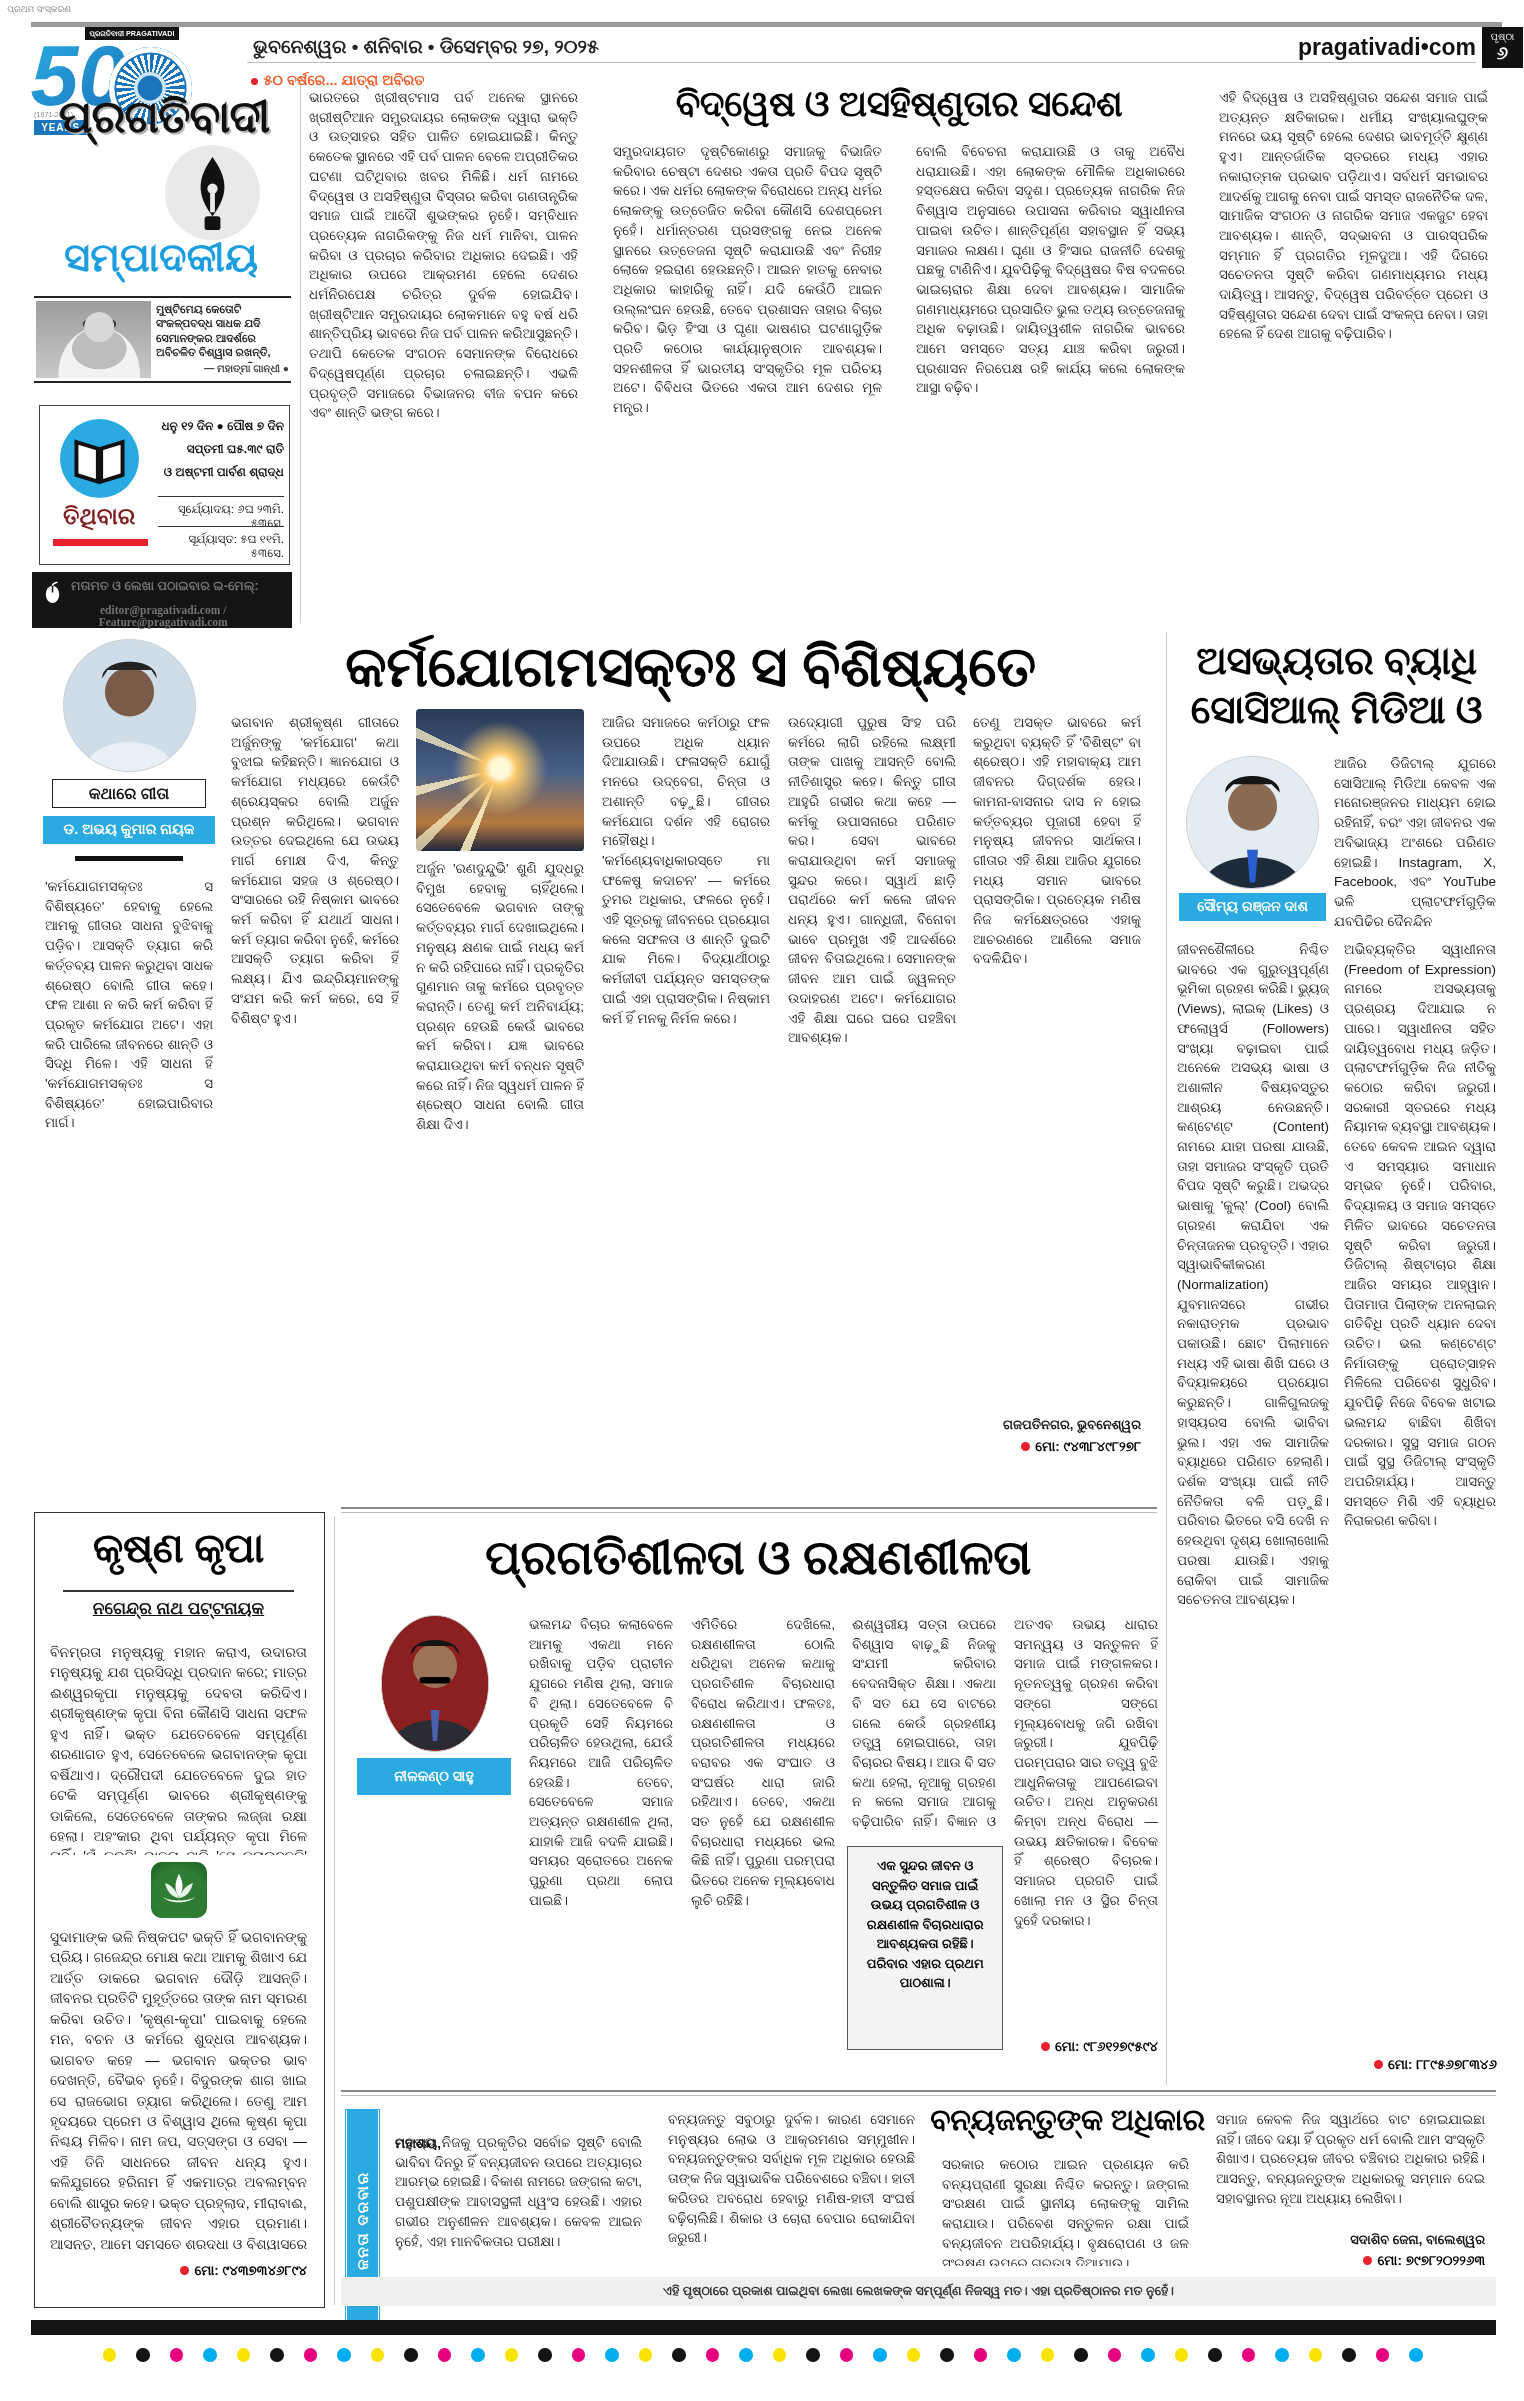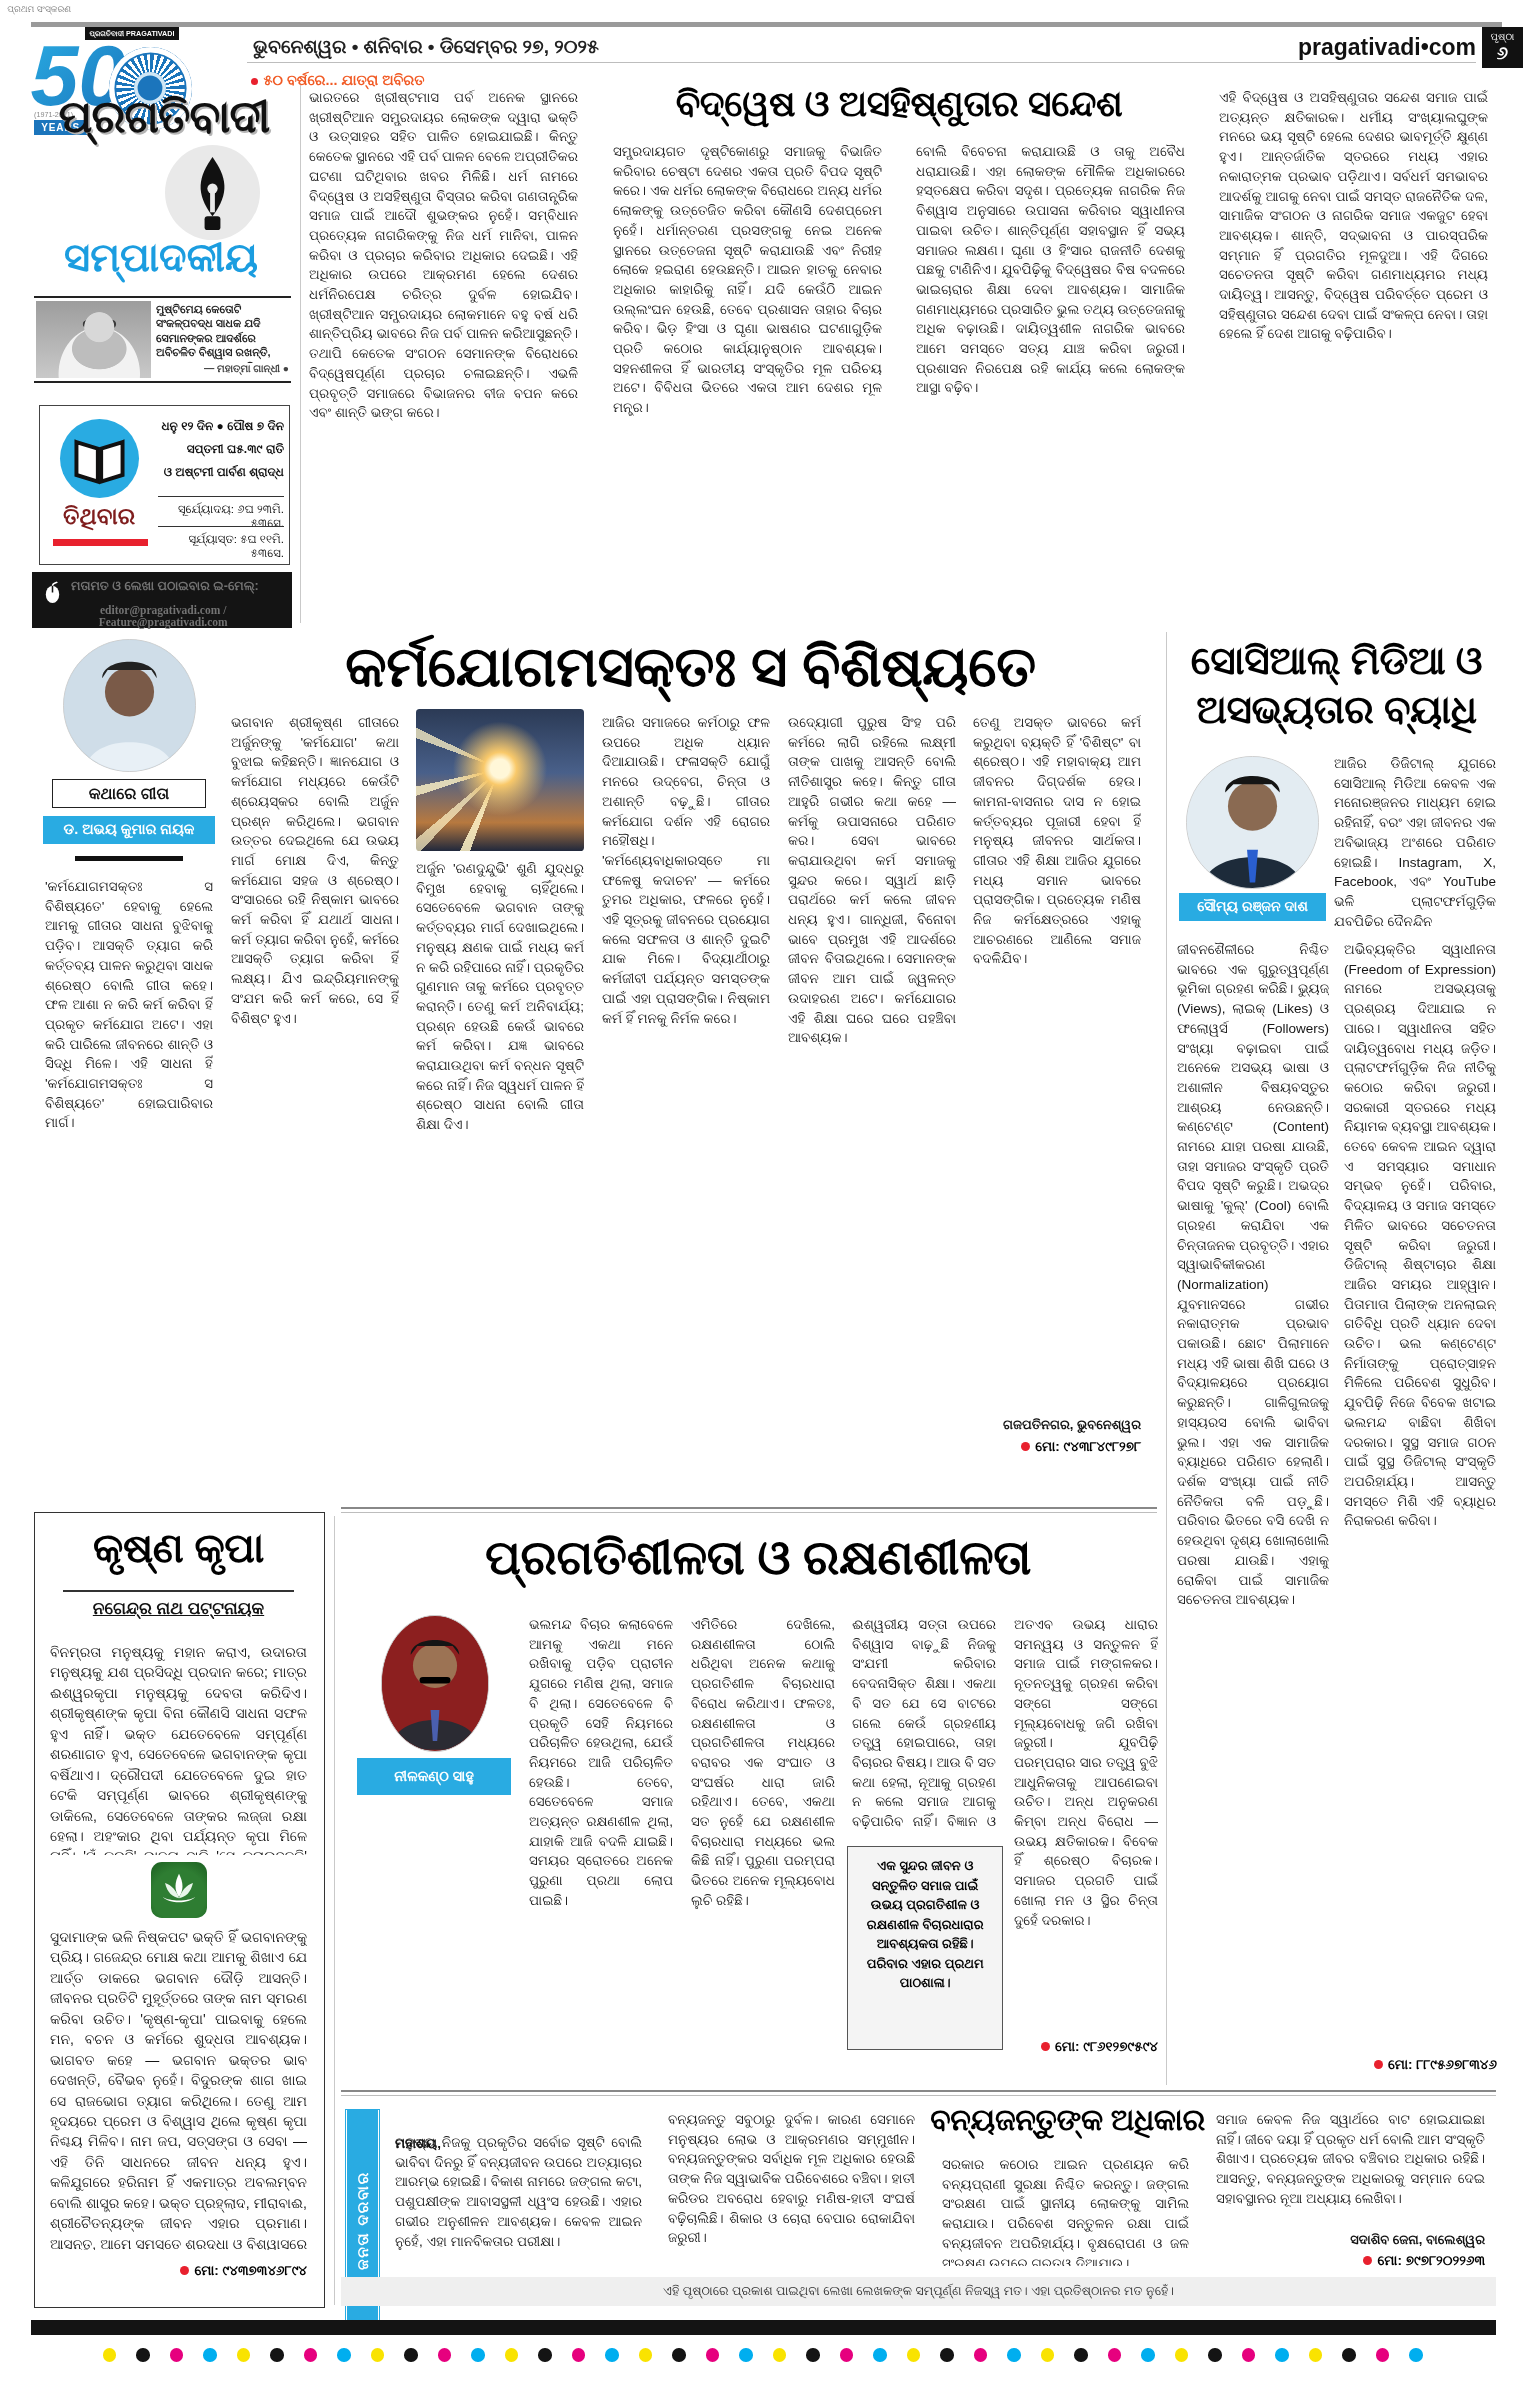--- a/index.html
+++ b/index.html
@@ -143,22 +143,22 @@
 <div class="abs" style="left:973px;top:1417px;width:168px;text-align:right;">
   <div style="font-size:13px;font-weight:700;">ଗଜପତିନଗର, ଭୁବନେଶ୍ୱର</div>
   <div style="margin-top:5.4px;">
     <span class="redbullet"></span><span class="phone">ମୋ: ୯୪୩୮୪୯୮୨୭୮</span>
   </div>
 </div>
 
 <div class="vrule" style="left:1166px;top:632px;height:1453px;"></div>
 
 <div class="abs headline" style="left:1177px;top:637px;width:319px;text-align:center;font-size:39px;line-height:1.25;">
+  <div>ଅସଭ୍ୟତାର ବ୍ୟାଧି</div>
   <div>ସୋସିଆଲ୍ ମିଡିଆ ଓ</div>
-  <div>ଅସଭ୍ୟତାର ବ୍ୟାଧି</div>
 </div>
 
 <div class="abs circle-photo" style="left:1186px;top:756px;width:131px;height:131px;background:#dce8f0;">
   <svg class="sil" viewBox="0 0 48 48">
     <rect width="48" height="48" fill="#e3ecf2"></rect>
     <circle cx="24" cy="18" r="9" fill="#8a6a52"></circle>
     <path d="M6 48 C6 33 42 33 42 48 Z" fill="#1d2b3a"></path>
     <path d="M22 34 L26 34 L25 46 L23 46 Z" fill="#2a5fd0"></path>
     <path d="M14 13 C14 5 34 5 34 13 L31 10 L17 10 Z" fill="#151515"></path>
   </svg>
@@ -235,19 +235,19 @@
 <div class="col" style="left:942px;top:2155px;width:247px;height:111px;">ସରକାର କଠୋର ଆଇନ ପ୍ରଣୟନ କରି ବନ୍ୟପ୍ରାଣୀ ସୁରକ୍ଷା ନିଶ୍ଚିତ କରନ୍ତୁ। ଜଙ୍ଗଲ ସଂରକ୍ଷଣ ପାଇଁ ସ୍ଥାନୀୟ ଲୋକଙ୍କୁ ସାମିଲ କରାଯାଉ। ପରିବେଶ ସନ୍ତୁଳନ ରକ୍ଷା ପାଇଁ ବନ୍ୟଜୀବନ ଅପରିହାର୍ଯ୍ୟ। ବୃକ୍ଷରୋପଣ ଓ ଜଳ ସଂରକ୍ଷଣ ଉପରେ ଗୁରୁତ୍ୱ ଦିଆଯାଉ।</div>
 <div class="col" style="left:1216px;top:2110px;width:269px;height:117px;">ସମାଜ କେବଳ ନିଜ ସ୍ୱାର୍ଥରେ ବାଟ ହୋଇଯାଇଛା ନାହିଁ। ଜୀବେ ଦୟା ହିଁ ପ୍ରକୃତ ଧର୍ମ ବୋଲି ଆମ ସଂସ୍କୃତି ଶିଖାଏ। ପ୍ରତ୍ୟେକ ଜୀବର ବଞ୍ଚିବାର ଅଧିକାର ରହିଛି। ଆସନ୍ତୁ, ବନ୍ୟଜନ୍ତୁଙ୍କ ଅଧିକାରକୁ ସମ୍ମାନ ଦେଇ ସହାବସ୍ଥାନର ନୂଆ ଅଧ୍ୟାୟ ଲେଖିବା।</div>
 <div class="abs" style="left:1216px;top:2232px;width:269px;text-align:right;">
   <div style="font-size:13px;font-weight:700;">ସଦାଶିବ ଜେନା, ବାଲେଶ୍ୱର</div>
   <div style="margin-top:3.6px;">
     <span class="redbullet"></span><span class="phone">ମୋ: ୭୯୭୮୨୦୨୨୬୩</span>
   </div>
 </div>
 
 <div class="abs" style="left:341px;top:2277px;width:1155px;height:29px;background:#efefef;display:flex;align-items:center;justify-content:center;">
-  <span style="font-size:12.6px;font-weight:400;color:#333;text-align:center;">ଏହି ପୃଷ୍ଠାରେ ପ୍ରକାଶ ପାଇଥିବା ଲେଖା ଲେଖକଙ୍କ ସମ୍ପୂର୍ଣ୍ଣ ନିଜସ୍ୱ ମତ। ଏହା ପ୍ରତିଷ୍ଠାନର ମତ ନୁହେଁ।</span>
+  <span style="font-size:12.6px;font-weight:700;color:#333;text-align:center;">ଏହି ପୃଷ୍ଠାରେ ପ୍ରକାଶ ପାଇଥିବା ଲେଖା ଲେଖକଙ୍କ ସମ୍ପୂର୍ଣ୍ଣ ନିଜସ୍ୱ ମତ। ଏହା ପ୍ରତିଷ୍ଠାନର ମତ ନୁହେଁ।</span>
 </div>
 
 <div class="abs" style="left:31px;top:2320px;width:1465px;height:15.2px;background:#141414;"></div>
 
 <div class="abs" id="dots" style="left:0;top:2348px;width:1525px;text-align:center;"><span class="dot" style="background: rgb(249, 227, 0);"></span><span class="dot" style="background: rgb(20, 20, 20);"></span><span class="dot" style="background: rgb(230, 0, 126);"></span><span class="dot" style="background: rgb(0, 174, 239);"></span><span class="dot" style="background: rgb(249, 227, 0);"></span><span class="dot" style="background: rgb(20, 20, 20);"></span><span class="dot" style="background: rgb(230, 0, 126);"></span><span class="dot" style="background: rgb(0, 174, 239);"></span><span class="dot" style="background: rgb(249, 227, 0);"></span><span class="dot" style="background: rgb(20, 20, 20);"></span><span class="dot" style="background: rgb(230, 0, 126);"></span><span class="dot" style="background: rgb(0, 174, 239);"></span><span class="dot" style="background: rgb(249, 227, 0);"></span><span class="dot" style="background: rgb(20, 20, 20);"></span><span class="dot" style="background: rgb(230, 0, 126);"></span><span class="dot" style="background: rgb(0, 174, 239);"></span><span class="dot" style="background: rgb(249, 227, 0);"></span><span class="dot" style="background: rgb(20, 20, 20);"></span><span class="dot" style="background: rgb(230, 0, 126);"></span><span class="dot" style="background: rgb(0, 174, 239);"></span><span class="dot" style="background: rgb(249, 227, 0);"></span><span class="dot" style="background: rgb(20, 20, 20);"></span><span class="dot" style="background: rgb(230, 0, 126);"></span><span class="dot" style="background: rgb(0, 174, 239);"></span><span class="dot" style="background: rgb(249, 227, 0);"></span><span class="dot" style="background: rgb(20, 20, 20);"></span><span class="dot" style="background: rgb(230, 0, 126);"></span><span class="dot" style="background: rgb(0, 174, 239);"></span><span class="dot" style="background: rgb(249, 227, 0);"></span><span class="dot" style="background: rgb(20, 20, 20);"></span><span class="dot" style="background: rgb(230, 0, 126);"></span><span class="dot" style="background: rgb(0, 174, 239);"></span><span class="dot" style="background: rgb(249, 227, 0);"></span><span class="dot" style="background: rgb(20, 20, 20);"></span><span class="dot" style="background: rgb(230, 0, 126);"></span><span class="dot" style="background: rgb(0, 174, 239);"></span><span class="dot" style="background: rgb(249, 227, 0);"></span><span class="dot" style="background: rgb(20, 20, 20);"></span><span class="dot" style="background: rgb(230, 0, 126);"></span><span class="dot" style="background: rgb(0, 174, 239);"></span></div>
 
 
 </body></html>

